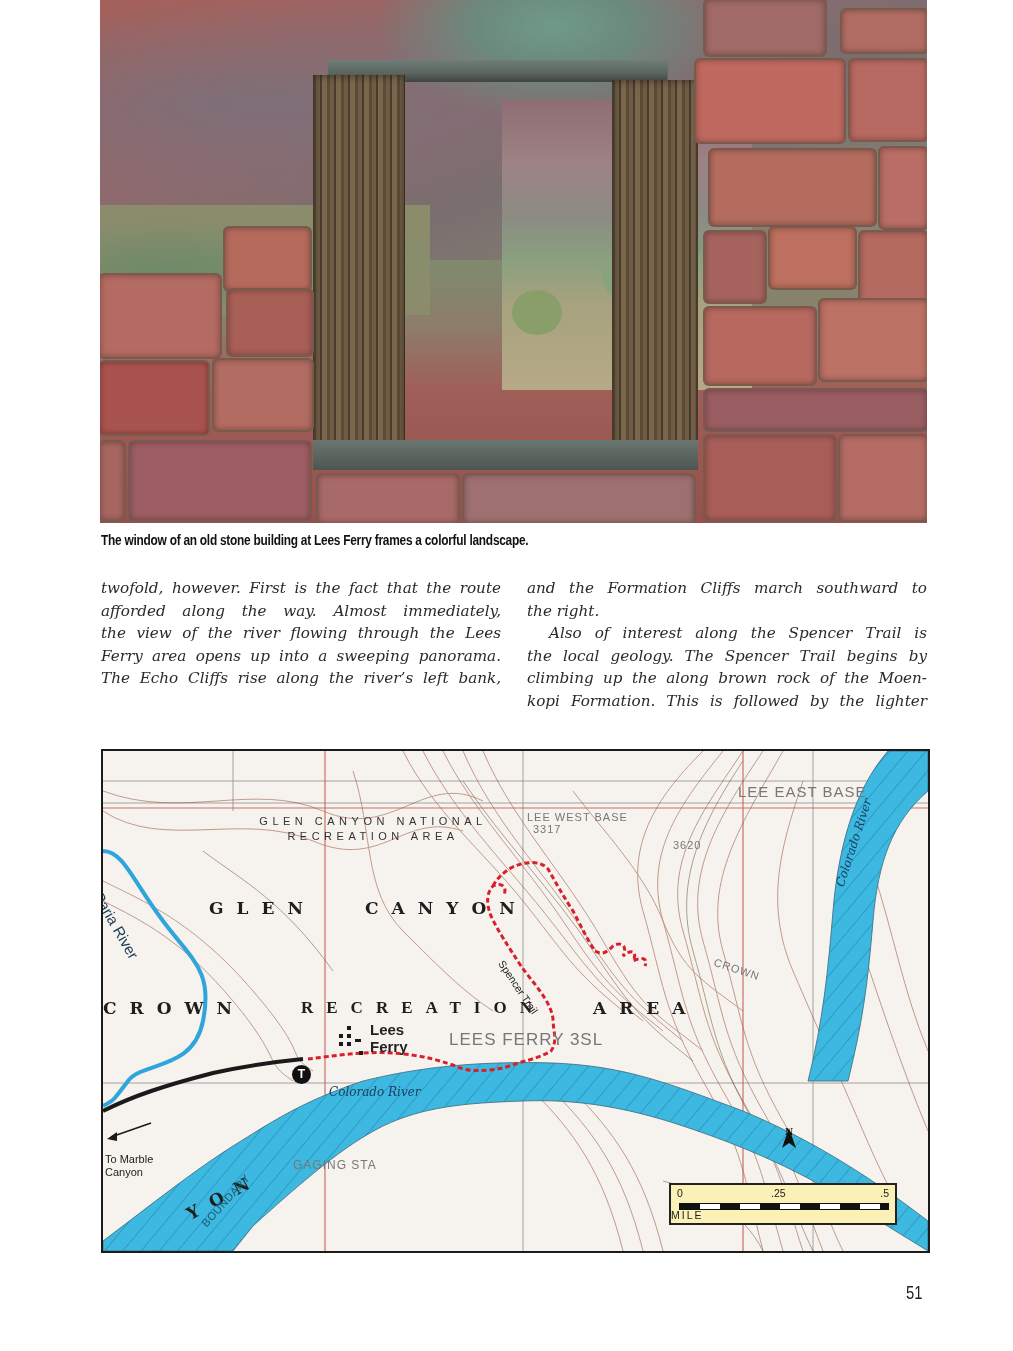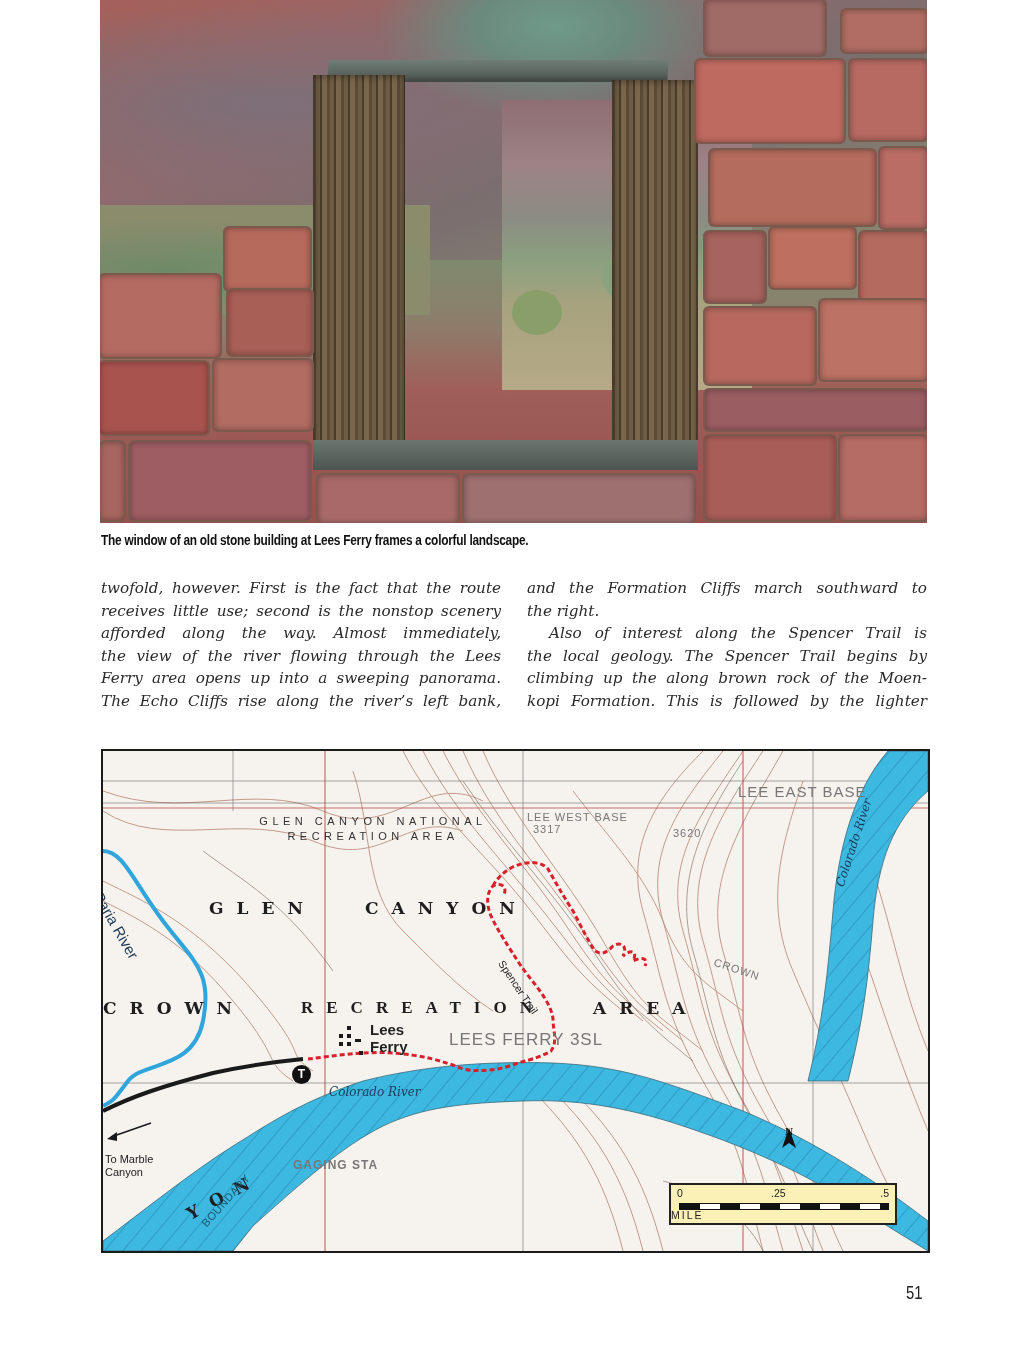--- a/index.html
+++ b/index.html
@@ -98,21 +98,20 @@
   <div class="stone" style="left:740px;top:436px;width:87px;height:84px;background:#b56c64;"></div>
 
   <div class="stone" style="left:218px;top:475px;width:140px;height:48px;background:#a86a68;"></div>
   <div class="stone" style="left:364px;top:475px;width:230px;height:48px;background:#9e7070;"></div>
 </div>
 
 <div class="caption">The window of an old stone building at Lees Ferry frames a colorful landscape.</div>
 
 <div class="col col-left">
   <span class="line">twofold, however. First is the fact that the route</span>
-  <span class="line">receives little use; second is the nonstop scenery</span>
   <span class="line">afforded along the way. Almost immediately,</span>
   <span class="line">the view of the river flowing through the Lees</span>
   <span class="line">Ferry area opens up into a sweeping panorama.</span>
   <span class="line">The Echo Cliffs rise along the river’s left bank,</span>
 </div>
 
 <div class="col col-right">
   <span class="line">and the Formation Cliffs march southward to</span>
   <span class="line last">the right.</span>
   <span class="line indent">Also of interest along the Spencer Trail is</span>
@@ -200,24 +199,24 @@
   </svg>
 
   <div class="maplabel nra-small" style="left:140px;top:63px;width:260px;">
     <div>GLEN CANYON NATIONAL</div>
     <div>RECREATION AREA</div>
   </div>
 
   <div class="maplabel topo-grey" style="left:635px;top:32px;font-size:15px;">LEE EAST BASE</div>
   <div class="maplabel topo-grey" style="left:424px;top:60px;font-size:11px;">LEE WEST BASE</div>
   <div class="maplabel topo-grey" style="left:430px;top:72px;font-size:11px;">3317</div>
-  <div class="maplabel topo-grey" style="left:570px;top:76px;font-size:11px;">3620</div>
+  <div class="maplabel topo-grey" style="left:570px;top:88px;font-size:11px;">3620</div>
   <div class="maplabel topo-grey" style="left:610px;top:212px;font-size:11px;transform:rotate(18deg);">CROWN</div>
   <div class="maplabel topo-grey" style="left:346px;top:279px;font-size:17px;">LEES FERRY 3SL</div>
-  <div class="maplabel topo-grey" style="left:190px;top:407px;font-size:12px;font-weight:bold;">GAGING STA</div>
+  <div class="maplabel topo-grey" style="left:190px;top:407px;font-size:12px;">GAGING STA</div>
 
   <div class="maplabel nra-big" style="left:106px;top:147px;">GLEN</div>
   <div class="maplabel nra-big" style="left:262px;top:147px;">CANYON</div>
   <div class="maplabel nra-big" style="left:0;top:247px;">CROWN</div>
   <div class="maplabel nra-big" style="left:198px;top:247px;font-family:Liberation Serif, serif;">RECREATION</div>
   <div class="maplabel nra-big" style="left:490px;top:247px;">AREA</div>
   <div class="maplabel nra-big" style="left:80px;top:455px;transform:rotate(-28deg);transform-origin:left top;">YON</div>
 
   <div class="maplabel river-lbl" style="left:2px;top:138px;font-size:15px;font-style:normal;font-family:'Liberation Sans',sans-serif;color:#1a3a55;transform:rotate(60deg);transform-origin:left top;">Paria River</div>
   <div class="maplabel river-lbl" style="left:226px;top:334px;">Colorado River</div>

